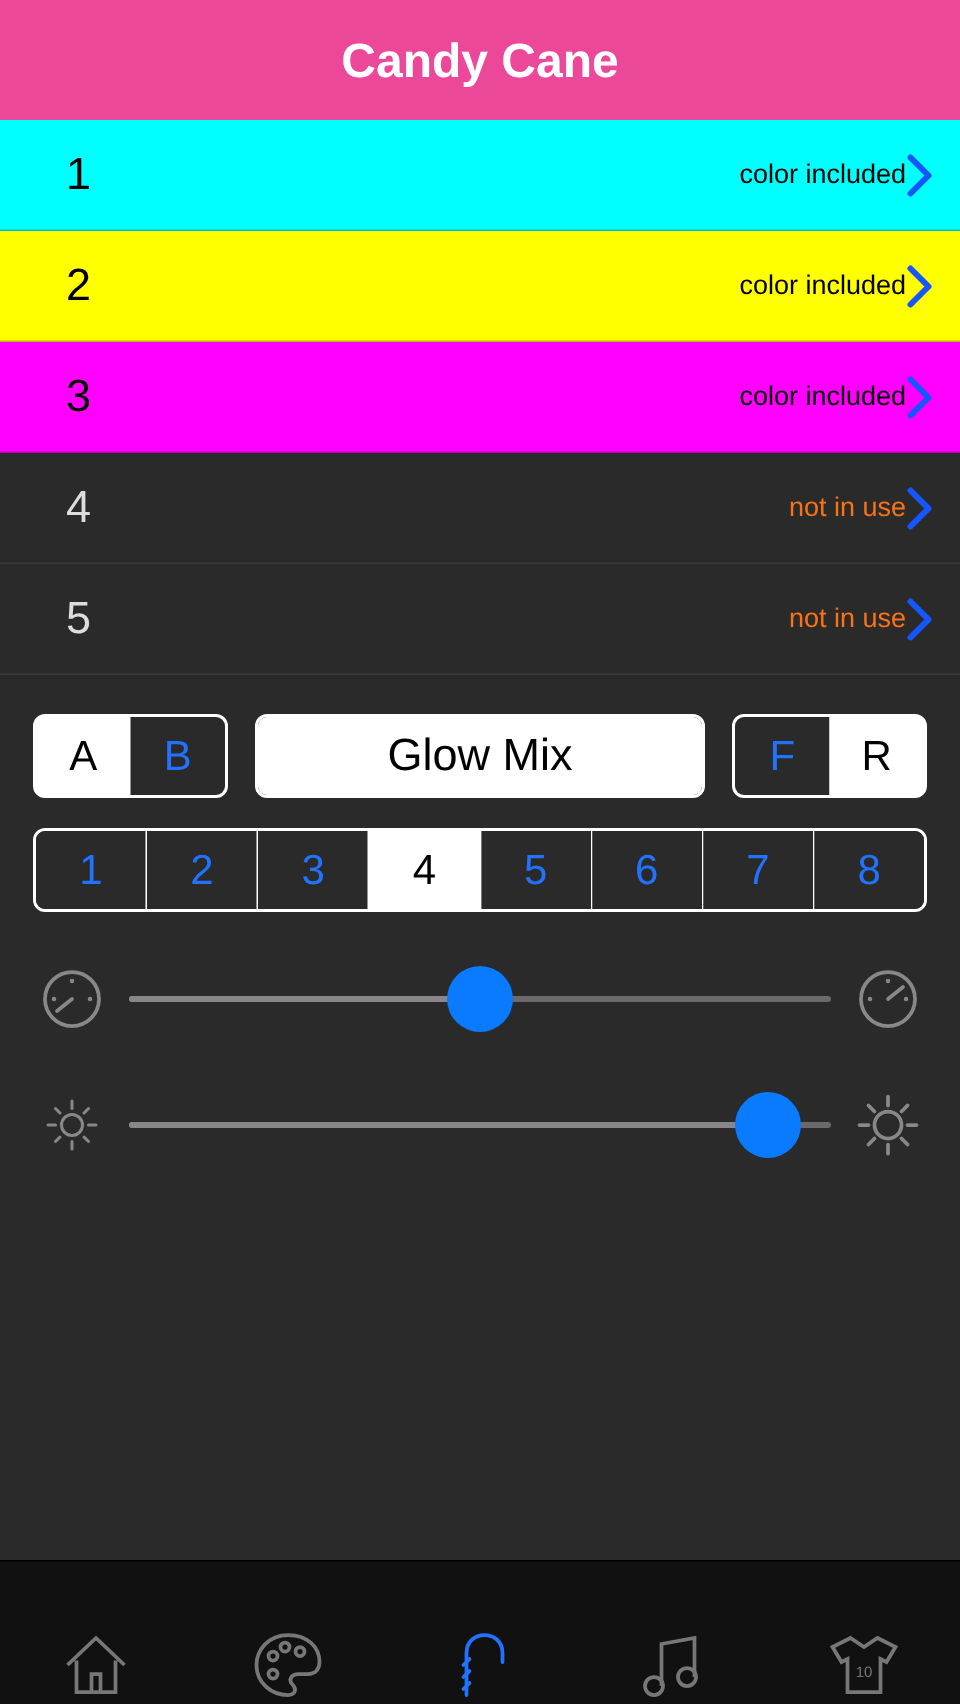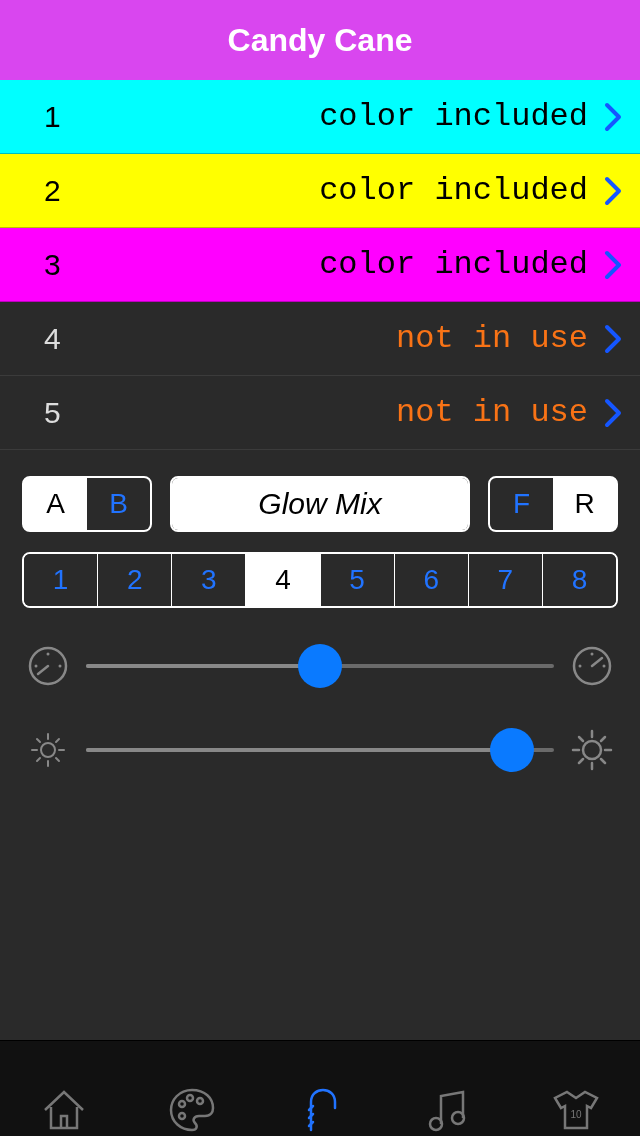--- a/index.html
+++ b/index.html
@@ -9,21 +9,21 @@
     font-family: -apple-system, "Helvetica Neue", Arial, sans-serif;
     color: #fff;
     display: flex;
     flex-direction: column;
   }
   .header {
     height: 80px;
     display: flex;
     align-items: center;
     justify-content: center;
-    background: #d946ef;
+    background: #ec4899;
   }
   .header-title {
     font-size: 32px;
     font-weight: 600;
     color: #fff;
   }
   .content {
     flex: 1;
     background: #2a2a2a;
     display: flex;
@@ -40,21 +40,21 @@
     cursor: pointer;
   }
   .color-row.dark {
     background: #2a2a2a;
     color: #e0e0e0;
     border-bottom: 1px solid #3b3b3b;
   }
   .color-row.dark .row-status { color: #f97316; }
   .row-num { flex: 0 0 auto; font-size: 30px; }
   .row-spacer { flex: 1; }
-  .row-status { font-size: 32px; margin-right: 16px; font-family: Liberation Mono, monospace; }
+  .row-status { font-size: 18px; margin-right: 0; }
   .chevron {
     width: 18px; height: 30px;
     display: inline-block;
   }
   .chevron svg { display:block; }
   .dark .row-num, .dark .row-status { color:#ddd; }
 
   .controls {
     padding: 26px 22px 0 22px;
   }
@@ -79,21 +79,21 @@
     cursor: pointer;
     background: #fff;
     color: #000;
   }
   .seg-btn.sel {
     background: #2a2a2a;
     color: #2173ff;
   }
   .seg-ab { flex: 0 0 130px; }
   .seg-ab .seg-btn { width: 50%; }
-  .seg-middle { flex: 1; font-style: italic; }
+  .seg-middle { flex: 1; }
   .seg-middle .seg-btn { width: 100%; font-size: 30px; font-weight:400; }
   .seg-fr { flex: 0 0 130px; }
   .seg-fr .seg-btn { width: 50%; }
 
   .seg-numbers {
     display:flex;
     border:2px solid #fff;
     border-radius:8px;
     overflow:hidden;
     margin-bottom: 36px;

